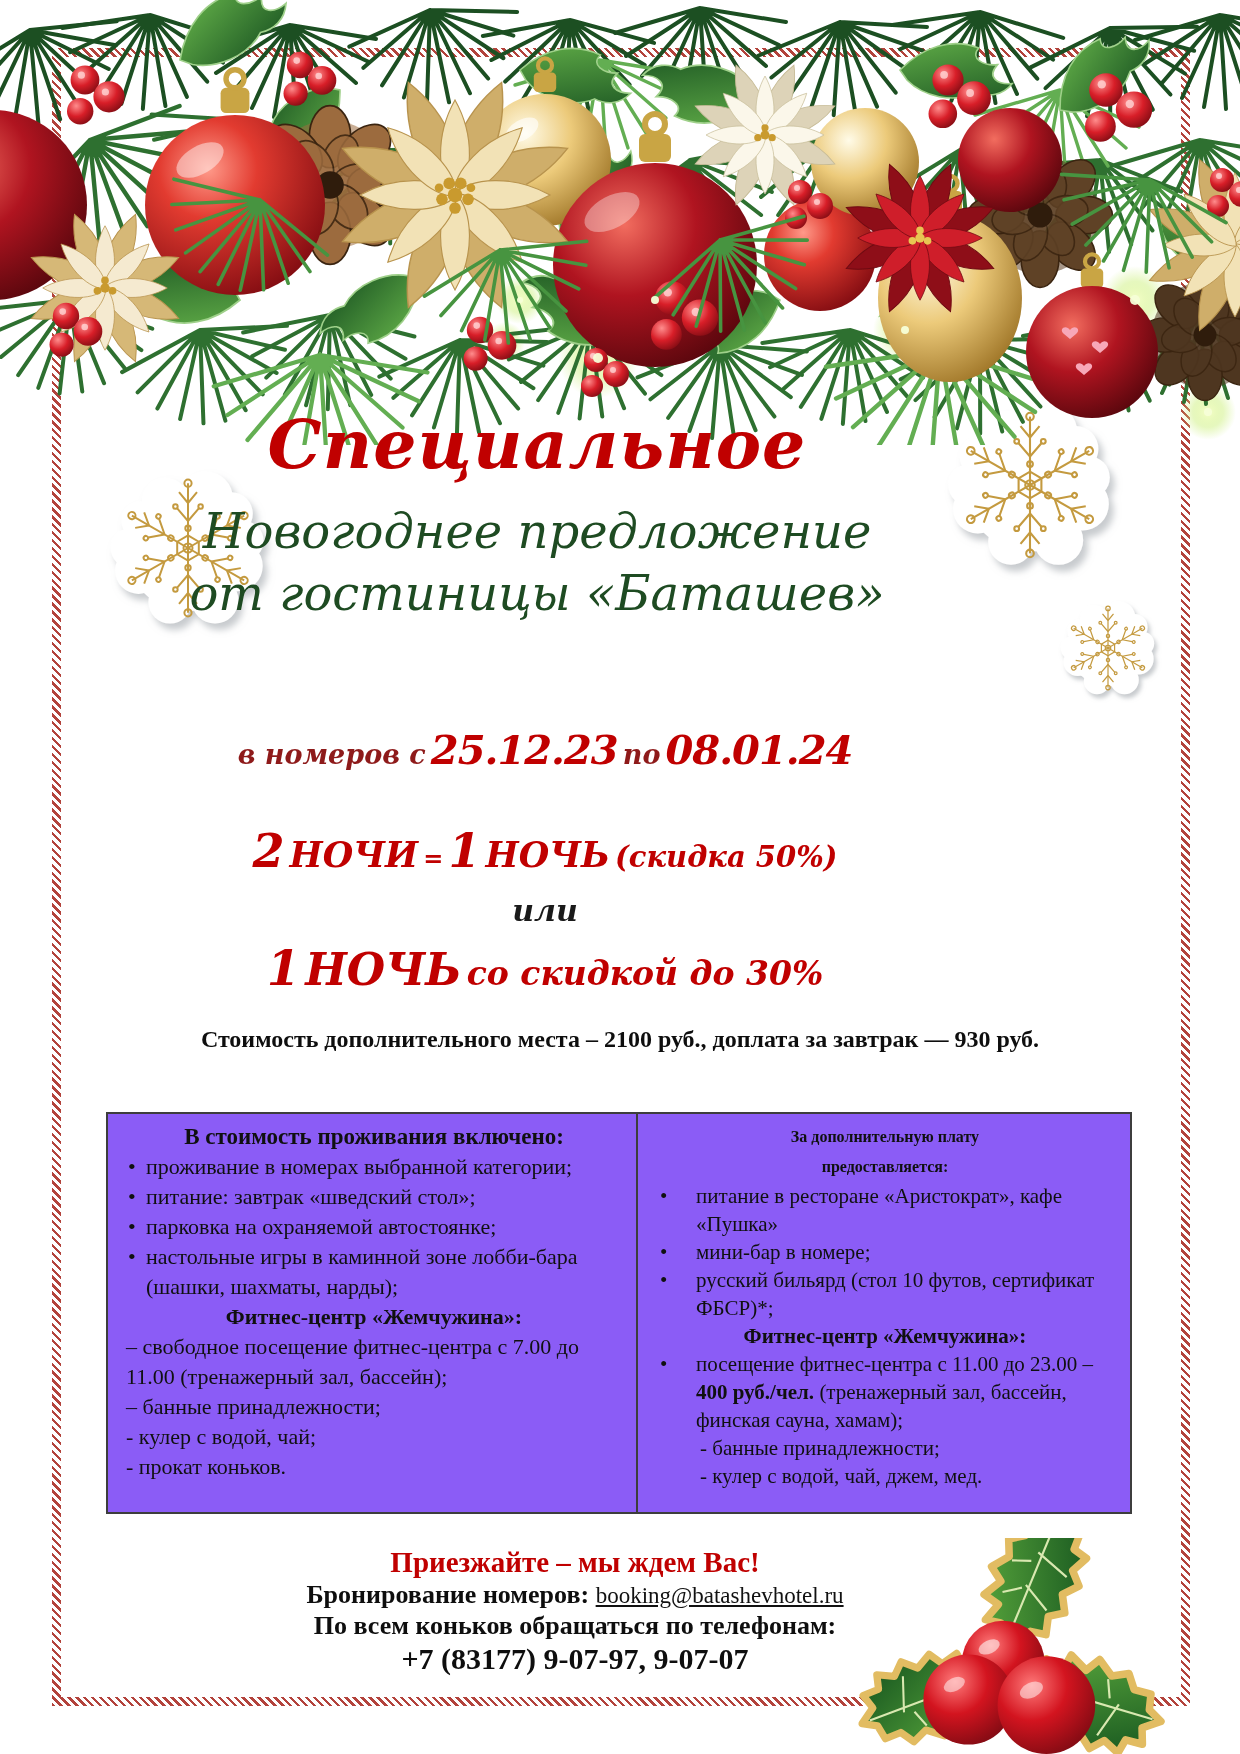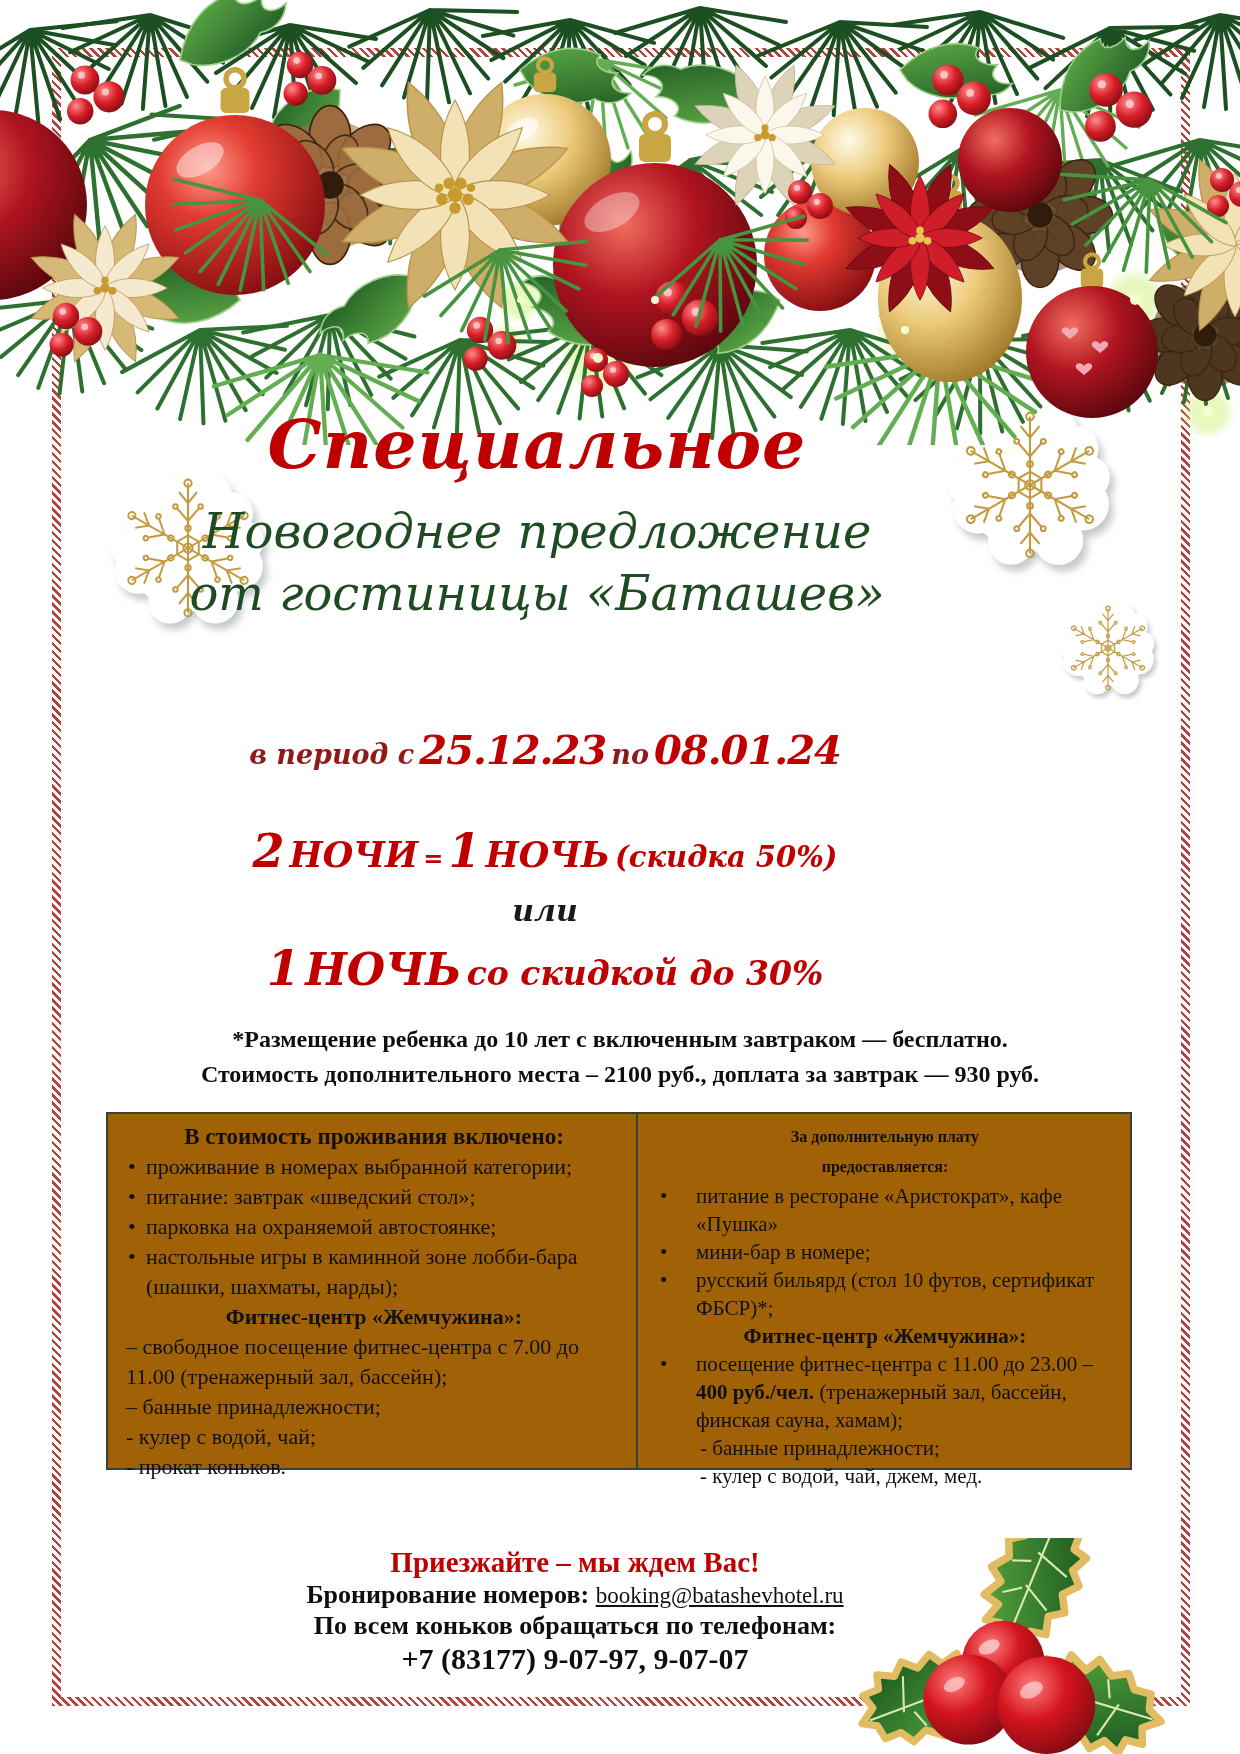--- a/index.html
+++ b/index.html
@@ -31,22 +31,22 @@
   .orline{left:90px;top:893px;width:910px;font:italic 700 30px "DejaVu Serif",serif;color:#1a1a1a;}
 
   .offer2{left:90px;top:940px;width:910px;color:#c00000;white-space:nowrap;}
   .offer2 .big{font:italic 700 48px "DejaVu Serif",serif;}
   .offer2 .med{font:italic 700 44px "DejaVu Serif",serif;}
   .offer2 .sm {font:italic 700 33px "DejaVu Serif",serif;}
 
   .footnote{left:80px;top:1022px;width:1080px;color:#0e0e0e;
             font:700 24px/35px "Liberation Serif",serif;}
 
-  .offer-table{position:absolute;left:106px;top:1112px;width:1026px;height:358px;z-index:5;
-               box-sizing:border-box;border:2px solid #3d3d3d;display:flex;background:#a16207;}
+  .offer-table{position:absolute;left:106px;top:1112px;width:1026px;height:402px;z-index:5;
+               box-sizing:border-box;border:2px solid #3d3d3d;display:flex;background:#8b5cf6;}
   .col{box-sizing:border-box;color:#101010;}
   .col.left{width:531px;border-right:2px solid #3d3d3d;padding:8px 12px 6px 16px;
             font:400 22px/30px "Liberation Serif",serif;}
   .col.right{width:493px;padding:8px 12px 6px 14px;font:400 21px/28px "Liberation Serif",serif;}
   .cell-header{font-weight:700;text-align:center;font-size:23px;}
   .col.right .cell-header{font-size:16px;line-height:30px;}
   .cell-subheader{font-weight:700;text-align:center;}
   ul.blt{margin:0;padding:0;list-style:none;}
   .col.left ul.blt li{position:relative;padding-left:22px;}
   .col.left ul.blt li::before{content:"\2022";position:absolute;left:4px;}
@@ -454,21 +454,21 @@
     <use href="#snow" transform="translate(1108,348) scale(.55)"></use>
   </svg>
 
   <div class="txt hero">
     <div class="title">Специальное</div>
     <div class="sub" style="margin-top:18px;">Новогоднее предложение</div>
     <div class="sub">от гостиницы «Баташев»</div>
   </div>
 
   <div class="txt period">
-    <span class="lbl">в период с</span>
+    <span class="lbl">в номеров с</span>
     <span class="dt">25.12.23</span>
     <span class="lbl">по</span>
     <span class="dt">08.01.24</span>
   </div>
 
   <div class="txt offer1">
     <span class="big">2</span>
     <span class="med">НОЧИ</span>
     <span class="eq">=</span>
     <span class="big">1</span>
@@ -478,21 +478,20 @@
 
   <div class="txt orline">или</div>
 
   <div class="txt offer2">
     <span class="big">1</span>
     <span class="med">НОЧЬ</span>
     <span class="sm">со скидкой до 30%</span>
   </div>
 
   <div class="txt footnote">
-    <div>*Размещение ребенка до 10 лет с включенным завтраком — бесплатно.</div>
     <div>Стоимость дополнительного места – 2100 руб., доплата за завтрак — 930 руб.</div>
   </div>
 
   <div class="offer-table">
     <div class="col left">
       <div class="cell-header">В стоимость проживания включено:</div>
       <ul class="blt">
         <li>проживание в номерах выбранной категории;</li>
         <li>питание:  завтрак «шведский стол»;</li>
         <li>парковка на охраняемой автостоянке;</li>

